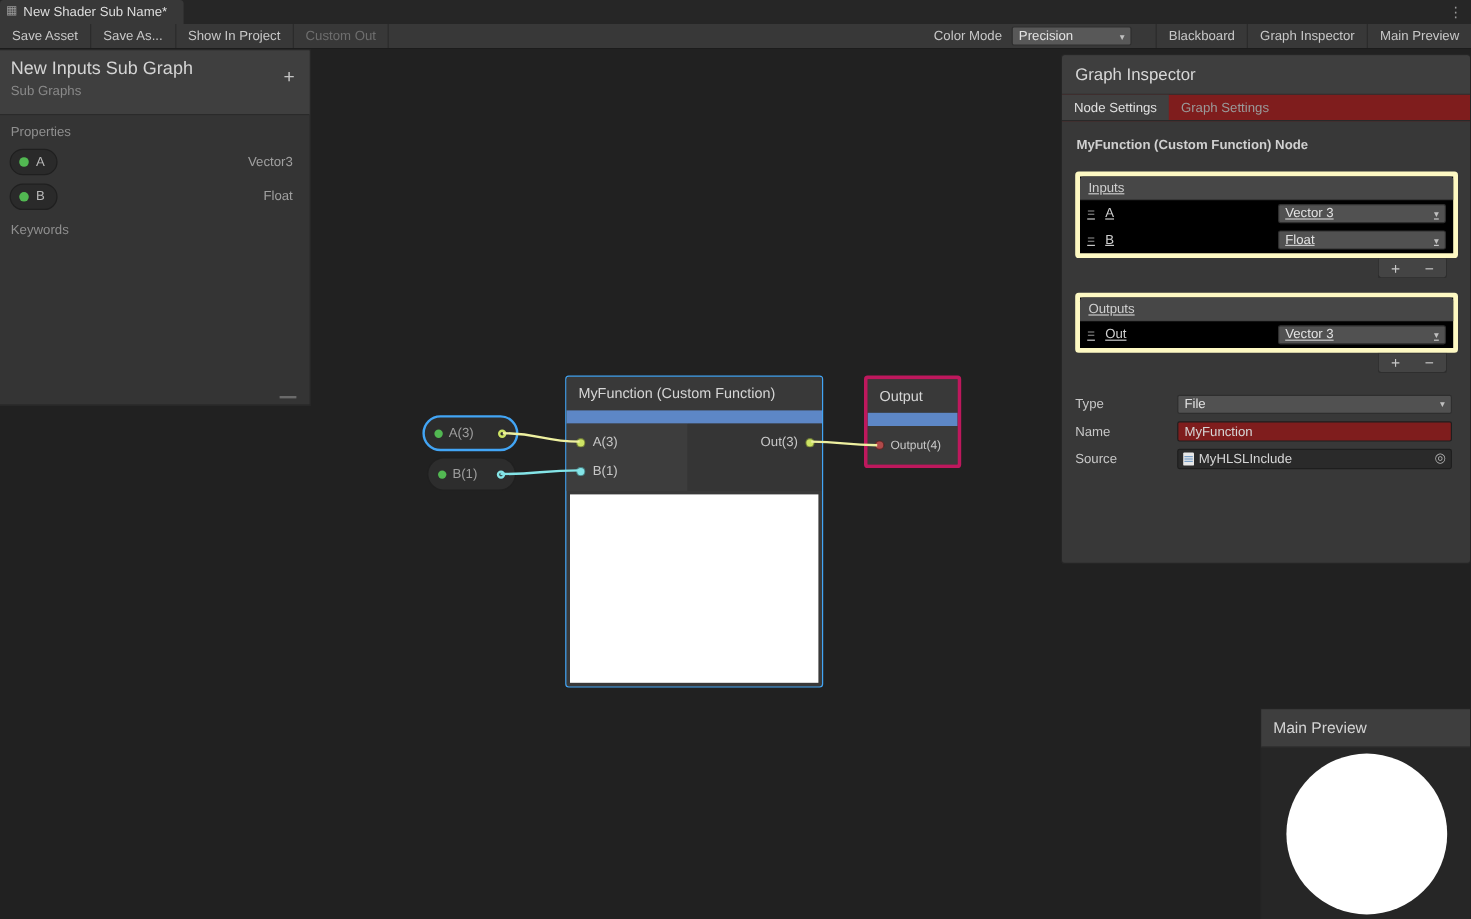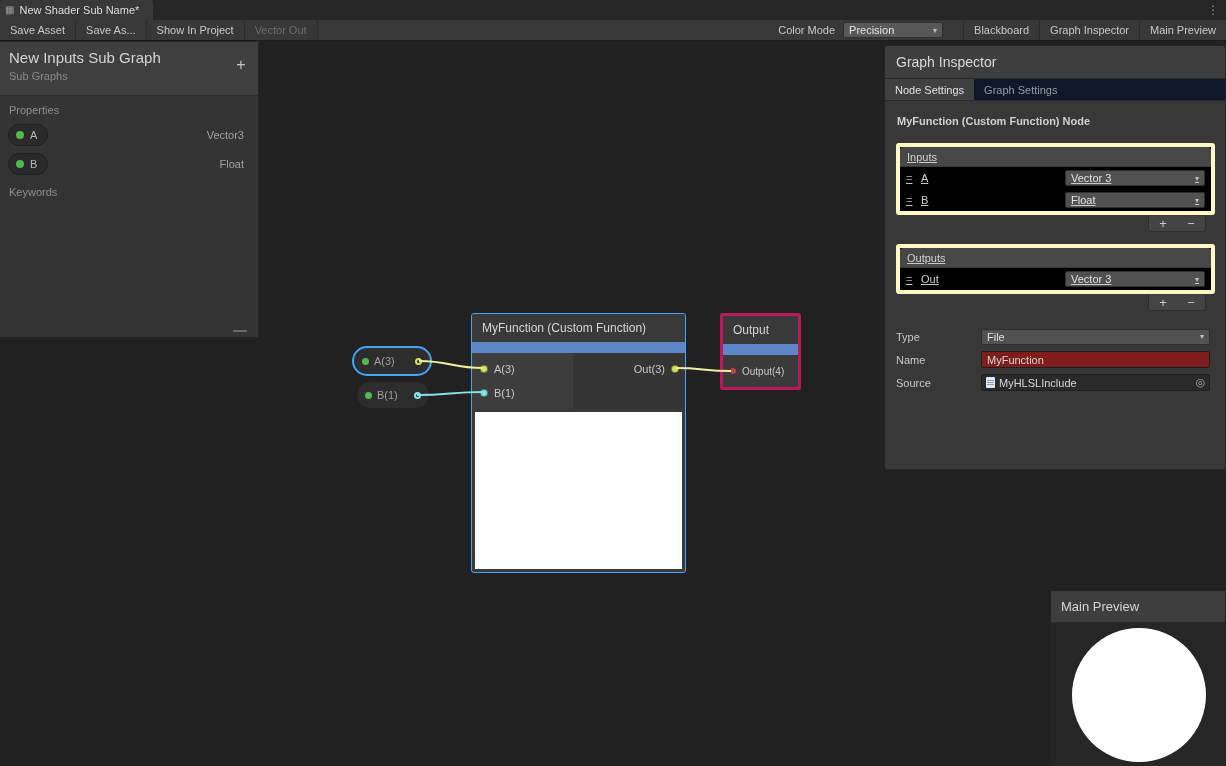--- a/index.html
+++ b/index.html
@@ -31,21 +31,21 @@
   .bb-section{padding:8px 9px 4px;color:#8f8f8f;}
   .bb-row{height:29px;position:relative;display:flex;align-items:center;padding-left:8px;}
   .pill{display:inline-flex;align-items:center;gap:6px;background:#2a2a2a;border:1px solid #1f1f1f;border-radius:11px;height:22px;padding:0 10px 0 7px;color:#b8b8b8;}
   .dot-green{width:8px;height:8px;border-radius:50%;background:var(--exposed_property_green);}
   .bb-type{position:absolute;right:14px;color:#a0a0a0;}
   .bb-resize{position:absolute;right:11px;bottom:5px;width:14px;height:2px;background:#6a6a6a;}
 
   
   .inspector{position:absolute;left:884px;top:45px;width:342px;height:425px;background:#383838;border:1px solid #252525;border-radius:3px;z-index:20;display:flex;flex-direction:column;}
   .gi-header{height:33px;background:#3e3e3e;border-bottom:1px solid #2a2a2a;display:flex;align-items:center;padding-left:11px;font-size:14px;color:#d8d8d8;border-radius:3px 3px 0 0;}
-  .gi-tabs{height:22px;background:#0f172a;border-bottom:1px solid #292929;display:flex;}
+  .gi-tabs{height:22px;background:#7f1d1d;border-bottom:1px solid #292929;display:flex;}
   .gi-tab{padding:0 10px;display:flex;align-items:center;color:#9a9a9a;cursor:default;}
   .gi-tab.active{background:#404040;color:#e0e0e0;}
   .gi-content{flex:1;padding:10px 10px 0 11px;}
   .gi-node-title{font-weight:bold;color:#d0d0d0;margin:4px 0 16px 1px;}
   .listbox{background:#000000;border:4px solid #fef9c3;border-radius:3px;text-decoration:underline;}
   .listbox-header{height:20px;display:flex;align-items:center;padding-left:7px;color:#d0d0d0;background:#474747;border-bottom:1px solid #393939;border-radius:3px 3px 0 0;}
   .list-row{height:22px;display:flex;align-items:center;padding:0 6px;}
   .drag-handle{width:15px;color:#909090;}
   .row-name{flex:1;color:#d0d0d0;}
   .dd{height:16px;background:#515151;border:1px solid #2e2e2e;border-radius:2px;display:flex;align-items:center;padding:0 5px;color:#e2e2e2;cursor:default;}
@@ -110,21 +110,21 @@
     <span class="tab-icon">▦</span>
     <span>New Shader Sub Name*</span>
   </div>
   <span class="menu-dots">⋮</span>
 </div>
 
 <div class="toolbar">
   <div class="tbtn">Save Asset</div>
   <div class="tbtn">Save As...</div>
   <div class="tbtn">Show In Project</div>
-  <div class="tbtn disabled">Vector Out</div>
+  <div class="tbtn disabled">Custom Out</div>
   <div class="toolbar-right">
     <span class="color-mode">Color Mode</span>
     <div class="dropdown-mini">
       <span>Precision</span>
       <span class="arrow">▾</span>
     </div>
     <div class="tbtn right">Blackboard</div>
     <div class="tbtn right">Graph Inspector</div>
     <div class="tbtn right">Main Preview</div>
   </div>

